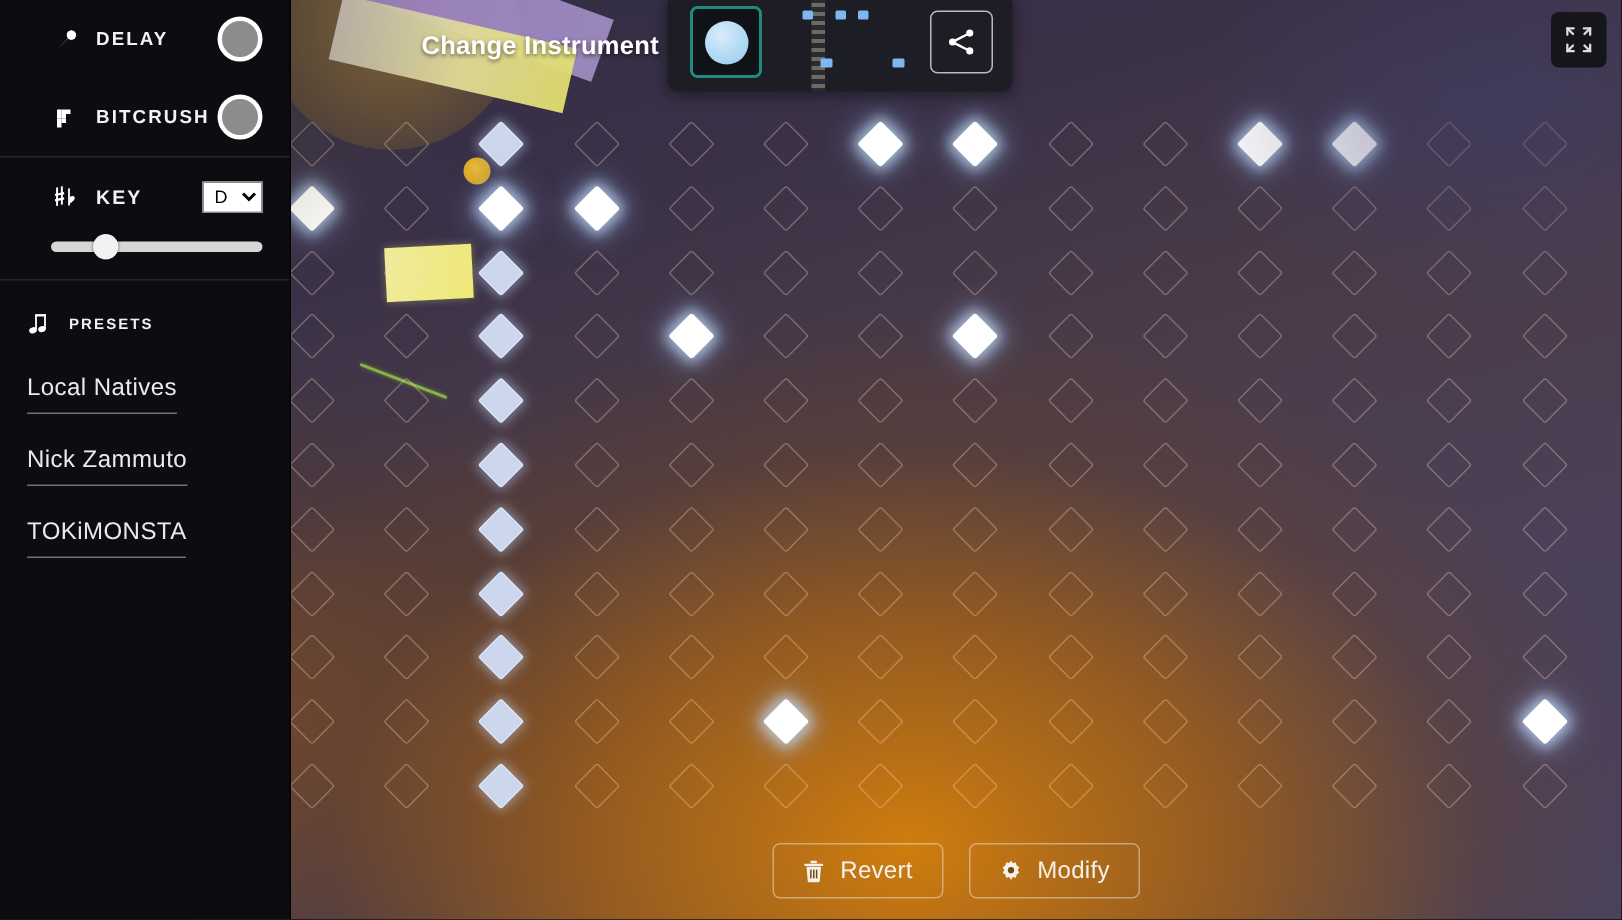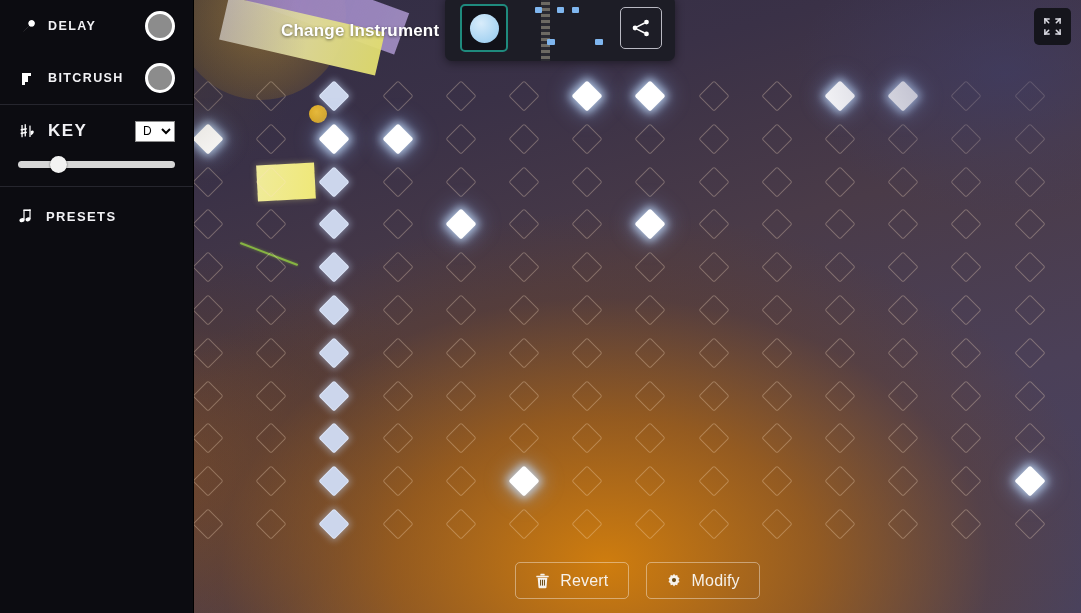--- a/index.html
+++ b/index.html
@@ -79,37 +79,37 @@
     background: #ccd6ec;
     box-shadow: 0 0 7px 2px rgba(190,210,245,0.45);
   }
 
   
   #sidebar {
     position:absolute; left:0; top:0; width:194px; height:613px;
     background:#0c0c11; color:#fff; z-index:5;
     border-right:1px solid #000;
   }
-  .side-section { border-bottom:1px solid #26262e; }
+  .side-section { border-bottom:1px solid #26262e;padding-left:16px; }
   .fx-row { display:flex; align-items:center; height:52px; padding:0 18px 0 18px; }
   .fx-icon { width:20px; flex:0 0 20px; display:flex; align-items:center; justify-content:center; color:#fff; }
   .fx-label {
     flex:1; margin-left:10px; font-size:12.5px; letter-spacing:1.4px;
     font-weight:700; color:#f2f2f5;
   }
   .fx-knob {
     width:30px; height:30px; border-radius:50%;
     border:3px solid #ffffff; background:#8c8c8c;
     flex:0 0 30px; cursor:pointer;
   }
   .fx-knob.active { background:#13a9e1; }
 
   .ctrl-row { display:flex; align-items:center; height:52px; padding:0 18px; }
   .ctrl-icon { width:20px; flex:0 0 20px; display:flex; align-items:center; justify-content:center; color:#fff; }
-  .ctrl-label { flex:1; margin-left:10px; font-size:17px; letter-spacing:1.4px; font-weight:700; color:#f2f2f5; }
+  .ctrl-label { flex:1; margin-left:10px; font-size:13px; letter-spacing:1.4px; font-weight:700; color:#f2f2f5; }
 
   select#key-select {
     width:40px; height:21px; font-size:12px; font-family:"Liberation Sans",sans-serif;
     background:#fff; color:#000; border:1px solid #8d8d8d; border-radius:0; padding:0 0 0 3px;
   }
   .tempo-field { position:relative; width:44px; height:22px; }
   .tempo-field input {
     width:44px; height:22px; background:transparent; border:0; outline:none;
     color:#fff; font-size:15px; font-family:"Liberation Sans",sans-serif; text-align:left;
     padding:0;
@@ -126,21 +126,21 @@
     position:relative; height:7px; border-radius:4px; background:#d6d6d6;
   }
   .slider-thumb {
     position:absolute; top:50%; left:26%; width:17px; height:17px; margin-top:-8.5px; margin-left:-8.5px;
     border-radius:50%; background:#f2f2f2; box-shadow:0 0 2px rgba(0,0,0,.6); cursor:pointer;
   }
 
   #presets { padding:22px 18px 0 18px; }
   .presets-head { display:flex; align-items:center; margin-bottom:26px; }
   .presets-head .ctrl-icon { width:18px; flex:0 0 18px; }
-  .presets-title { margin-left:10px; font-size:13px; letter-spacing:1.4px; font-weight:700; color:#f2f2f5; }
+  .presets-title { margin-left:10px; font-size:10px; letter-spacing:1.4px; font-weight:700; color:#f2f2f5; }
   .preset-item {
     display:inline-block; font-size:16px; color:#eaeaee; letter-spacing:.3px;
     padding-bottom:7px; margin-bottom:22px; border-bottom:1px solid #6f6f78;
     cursor:pointer; font-family:"Liberation Sans",sans-serif;
   }
 
   
   #change-instrument-label {
     position:absolute; left:281px; top:21px; z-index:6;
     color:#ffffff; font-size:17px; font-weight:700; letter-spacing:.2px;
@@ -422,20 +422,25 @@
           <svg width="16" height="15" viewBox="0 0 16 15" fill="#fff">
             <rect x="4.4" y="1.2" width="1.2" height="9.6"></rect>
               <rect x="10.4" y="0.4" width="1.2" height="9.6"></rect>
             <rect x="4.4" y="0.4" width="7.2" height="1.6"></rect>
             <ellipse cx="3.0" cy="11.2" rx="2.6" ry="2.0" transform="rotate(-16 3 11.2)"></ellipse>
             <ellipse cx="9.0" cy="10.4" rx="2.6" ry="2.0" transform="rotate(-16 9 10.4)"></ellipse>
           </svg>
         </span>
         <span class="presets-title">PRESETS</span>
       </div>
+      <div id="presets-list">
+          <div><div class="preset-item">Local Natives</div></div>
+          <div><div class="preset-item">Nick Zammuto</div></div>
+          <div><div class="preset-item">TOKiMONSTA</div></div>
+        </div>
     </div>
   </aside>
 
   <div id="change-instrument-label">Change Instrument →</div>
 
   <div id="instrument-panel">
     <div id="miniroll">
       <div class="ruler"></div>
     <div class="note" style="left: 18px; top: 17px; width: 7px; height: 6px;"></div>
         <div class="note" style="left: 40px; top: 17px; width: 7px; height: 6px;"></div>

